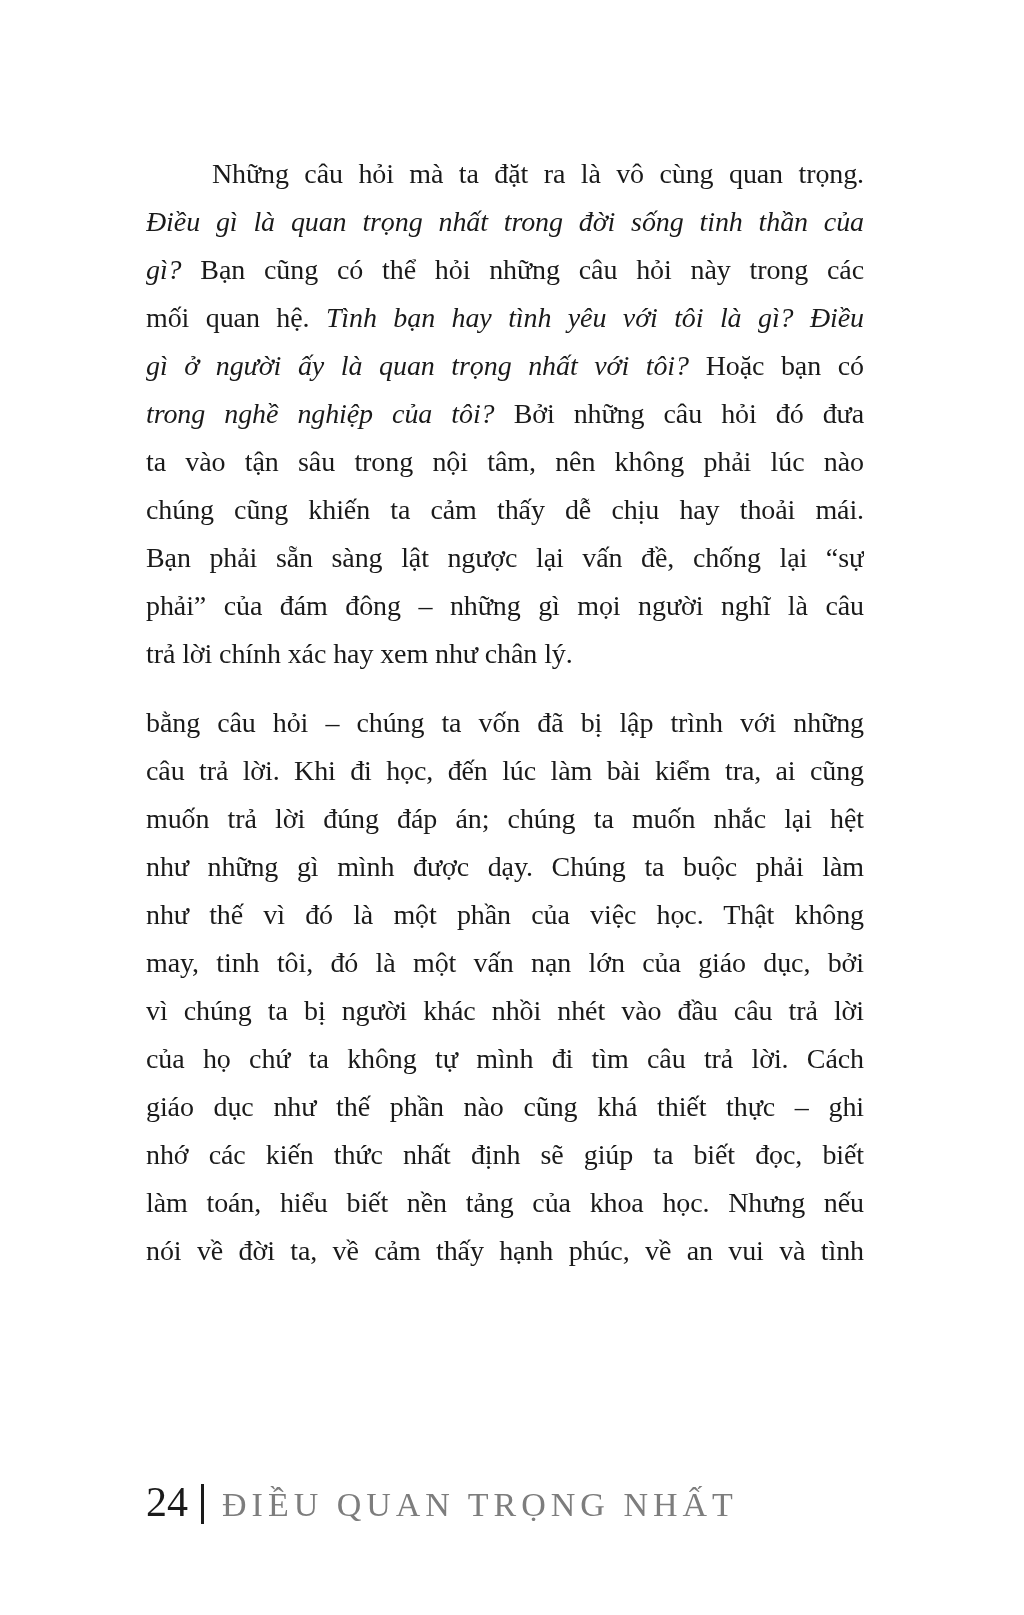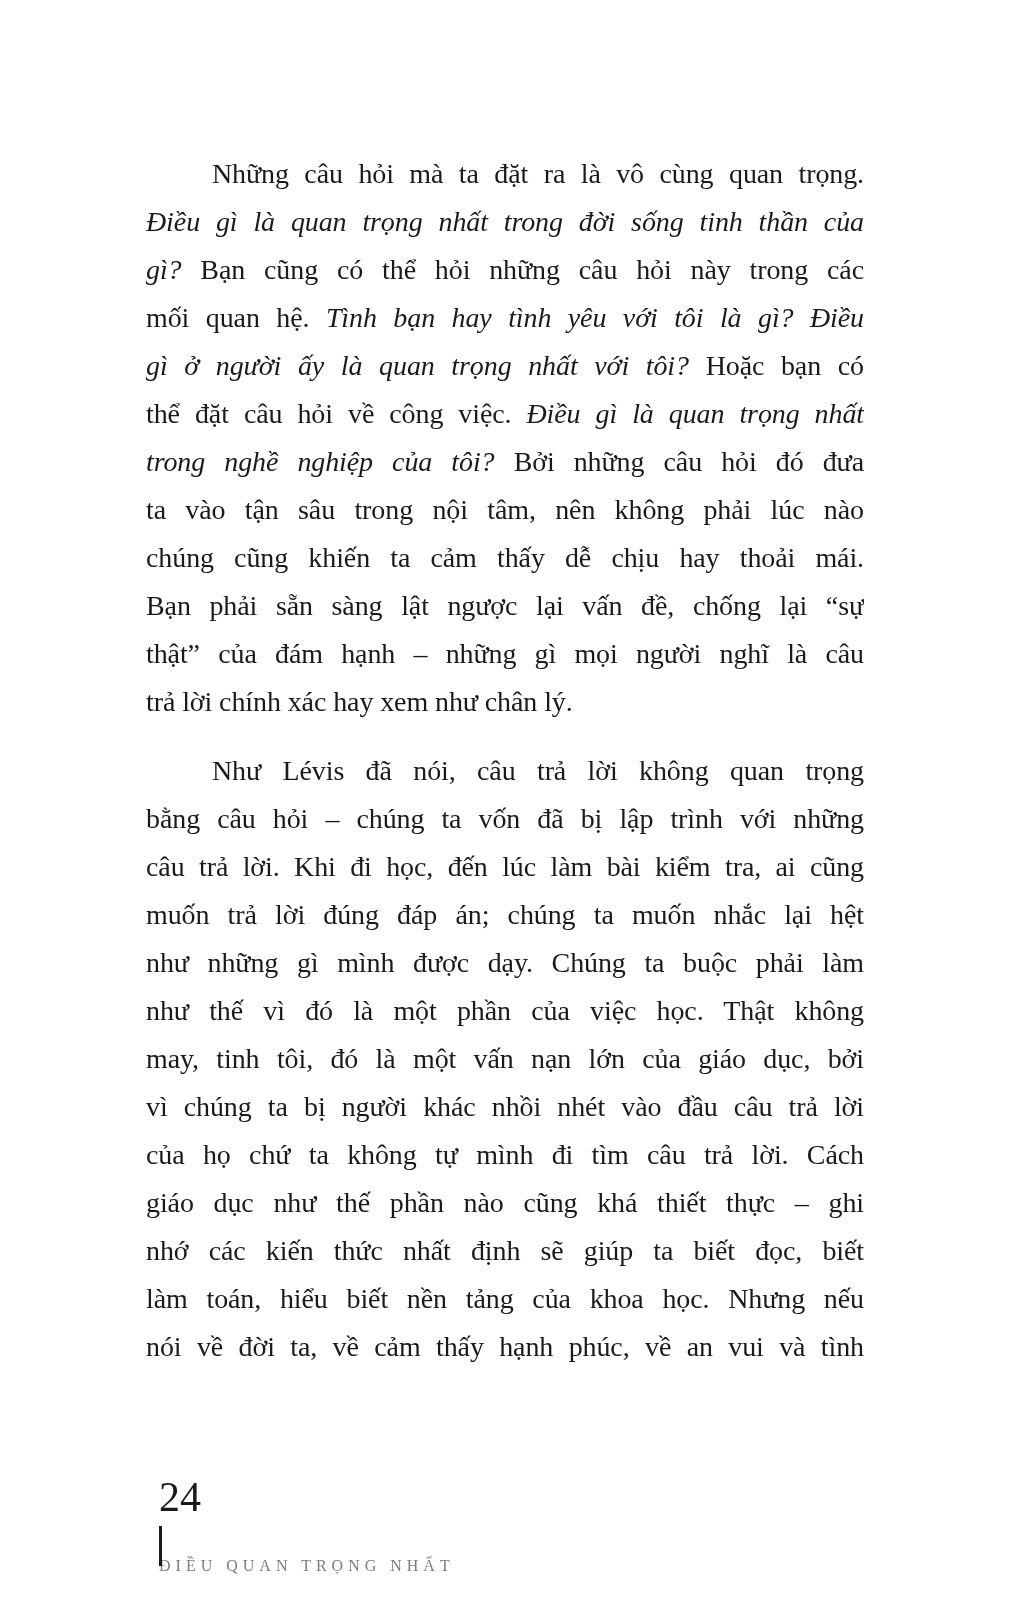--- a/index.html
+++ b/index.html
@@ -43,64 +43,61 @@
   }
   .seg-italic {
     font-style: italic;
   }
   .footer {
     position: absolute;
     left: 146px;
     top: 1476px;
     display: flex;
     align-items: baseline;
-    flex-direction: column;
   }
   .page-num {
     font-size: 42px;
     line-height: 1;
     color: var(--text-color, #1a1a1a);
   }
   .footer-bar {
     display: inline-block;
     width: 3px;
     height: 40px;
     background: var(--text-color, #1a1a1a);
     margin: 0 18px 0 13px;
     transform: translateY(8px);
   }
   .running-title {
-    font-size: 16px;
+    font-size: 34px;
     line-height: 1;
     letter-spacing: 5px;
     color: var(--footer-title-color, #7d7d7d);
   }
 </style>
 </head>
 <body>
 
 <div class="page">
 
   <div class="text-block" id="text-block">
       <div class="para">
         <div class="line indent" style=""><span class="seg-normal">Những câu hỏi mà ta đặt ra là vô cùng quan trọng.</span></div>
         <div class="line" style=""><span class="seg-italic">Điều gì là quan trọng nhất trong đời sống tinh thần của</span></div>
         <div class="line" style=""><span class="seg-italic">gì? </span><span class="seg-normal">Bạn cũng có thể hỏi những câu hỏi này trong các</span></div>
         <div class="line" style=""><span class="seg-normal">mối quan hệ. </span><span class="seg-italic">Tình bạn hay tình yêu với tôi là gì? Điều</span></div>
         <div class="line" style=""><span class="seg-italic">gì ở người ấy là quan trọng nhất với tôi? </span><span class="seg-normal">Hoặc bạn có</span></div>
-        <div class="line" style=""><span class="seg-normal">thể đặt câu hỏi về công việc. </span><span class="seg-italic">Điều gì là quan trọng nhất</span></div>
         <div class="line" style=""><span class="seg-italic">trong nghề nghiệp của tôi? </span><span class="seg-normal">Bởi những câu hỏi đó đưa</span></div>
         <div class="line" style=""><span class="seg-normal">ta vào tận sâu trong nội tâm, nên không phải lúc nào</span></div>
         <div class="line" style=""><span class="seg-normal">chúng cũng khiến ta cảm thấy dễ chịu hay thoải mái.</span></div>
         <div class="line" style=""><span class="seg-normal">Bạn phải sẵn sàng lật ngược lại vấn đề, chống lại “sự</span></div>
-        <div class="line" style=""><span class="seg-normal">thật” của đám hạnh – những gì mọi người nghĩ là câu</span></div>
+        <div class="line" style=""><span class="seg-normal">phải” của đám đông – những gì mọi người nghĩ là câu</span></div>
         <div class="line lastline" style=""><span class="seg-normal">trả lời chính xác hay xem như chân lý.</span></div>
       </div>
       <div class="para">
-        <div class="line indent" style=""><span class="seg-normal">Như Lévis đã nói, câu trả lời không quan trọng</span></div>
         <div class="line" style=""><span class="seg-normal">bằng câu hỏi – chúng ta vốn đã bị lập trình với những</span></div>
         <div class="line" style=""><span class="seg-normal">câu trả lời. Khi đi học, đến lúc làm bài kiểm tra, ai cũng</span></div>
         <div class="line" style=""><span class="seg-normal">muốn trả lời đúng đáp án; chúng ta muốn nhắc lại hệt</span></div>
         <div class="line" style=""><span class="seg-normal">như những gì mình được dạy. Chúng ta buộc phải làm</span></div>
         <div class="line" style=""><span class="seg-normal">như thế vì đó là một phần của việc học. Thật không</span></div>
         <div class="line" style=""><span class="seg-normal">may, tinh tôi, đó là một vấn nạn lớn của giáo dục, bởi</span></div>
         <div class="line" style=""><span class="seg-normal">vì chúng ta bị người khác nhồi nhét vào đầu câu trả lời</span></div>
         <div class="line" style=""><span class="seg-normal">của họ chứ ta không tự mình đi tìm câu trả lời. Cách</span></div>
         <div class="line" style=""><span class="seg-normal">giáo dục như thế phần nào cũng khá thiết thực – ghi</span></div>
         <div class="line" style=""><span class="seg-normal">nhớ các kiến thức nhất định sẽ giúp ta biết đọc, biết</span></div>

